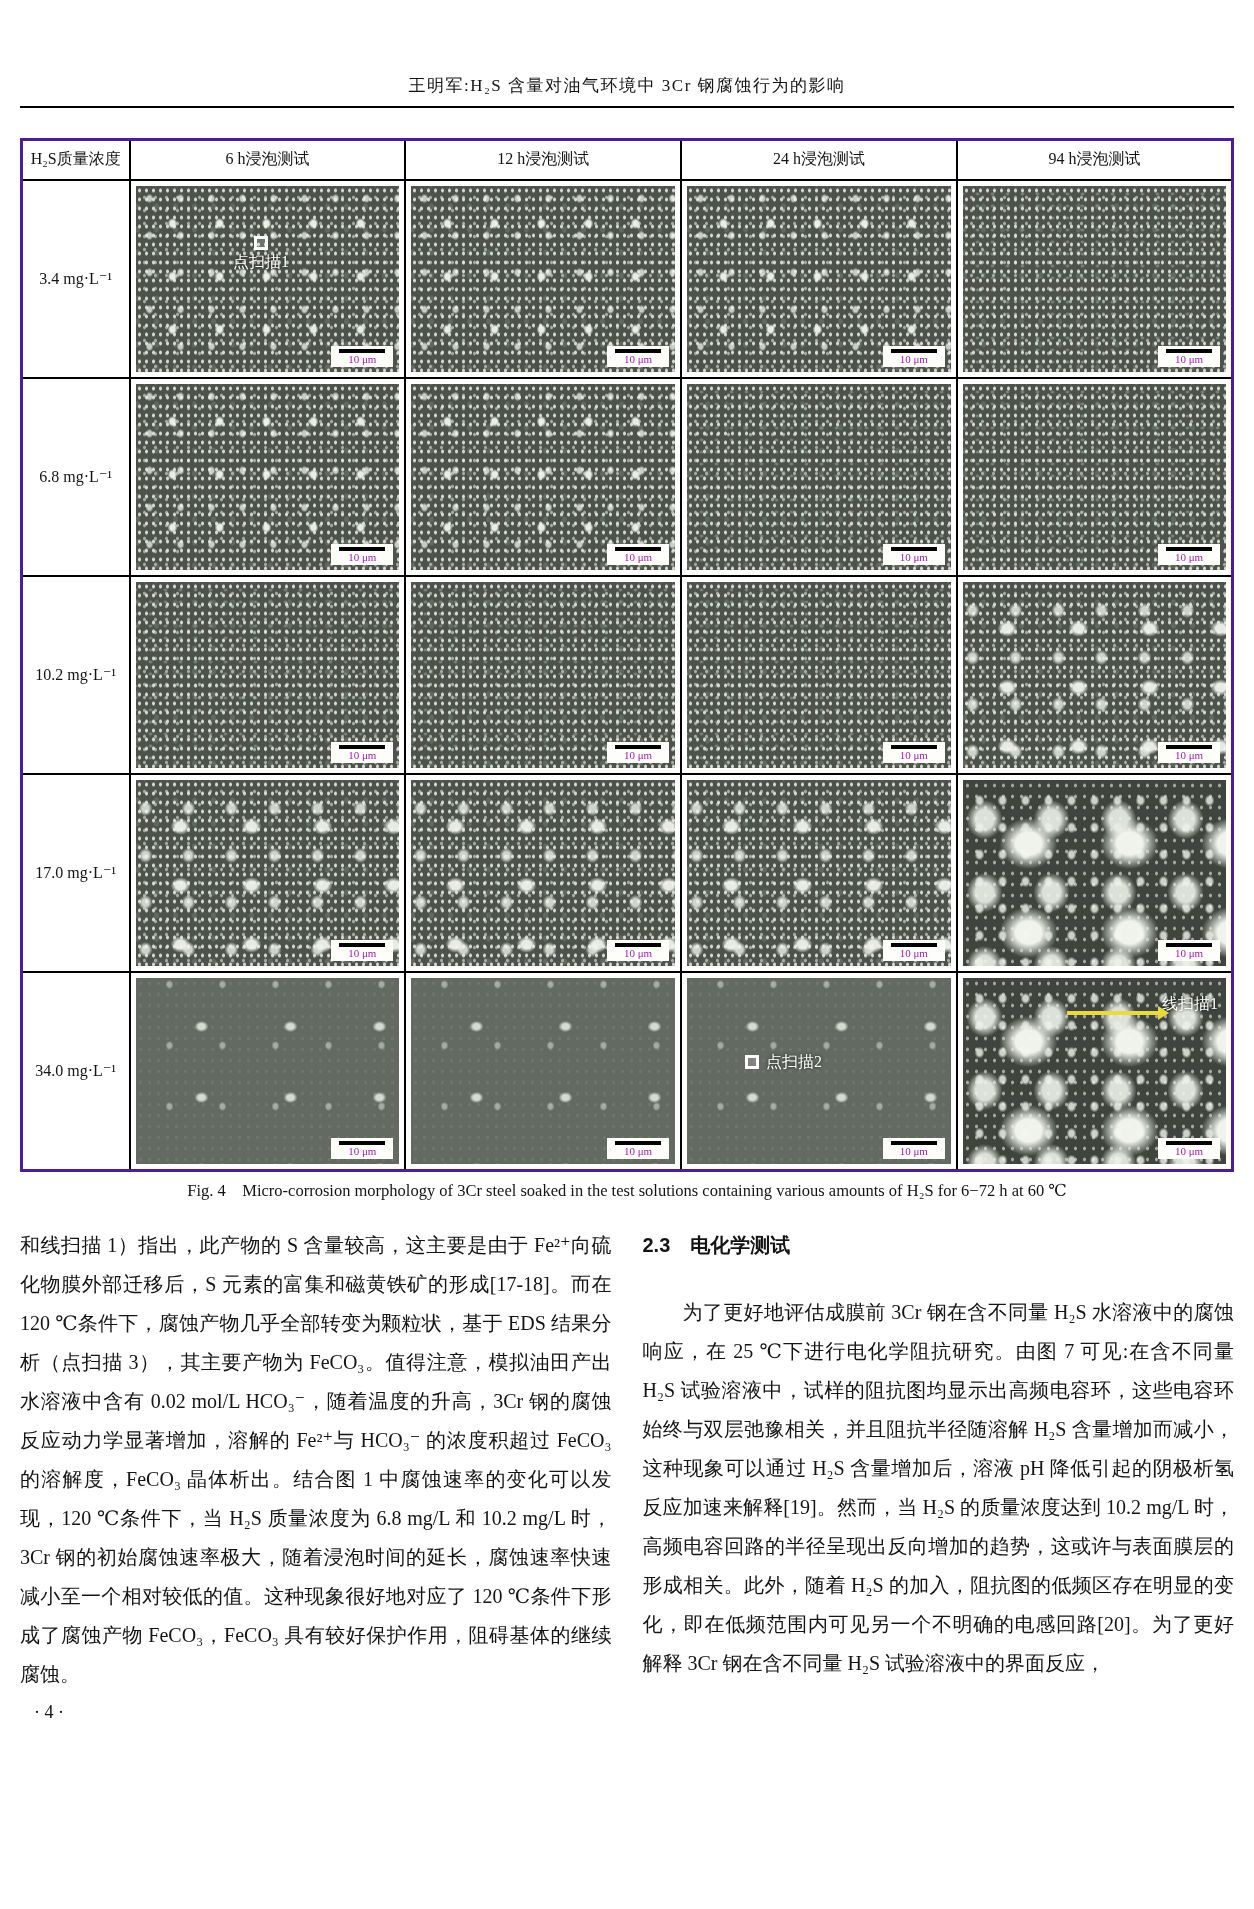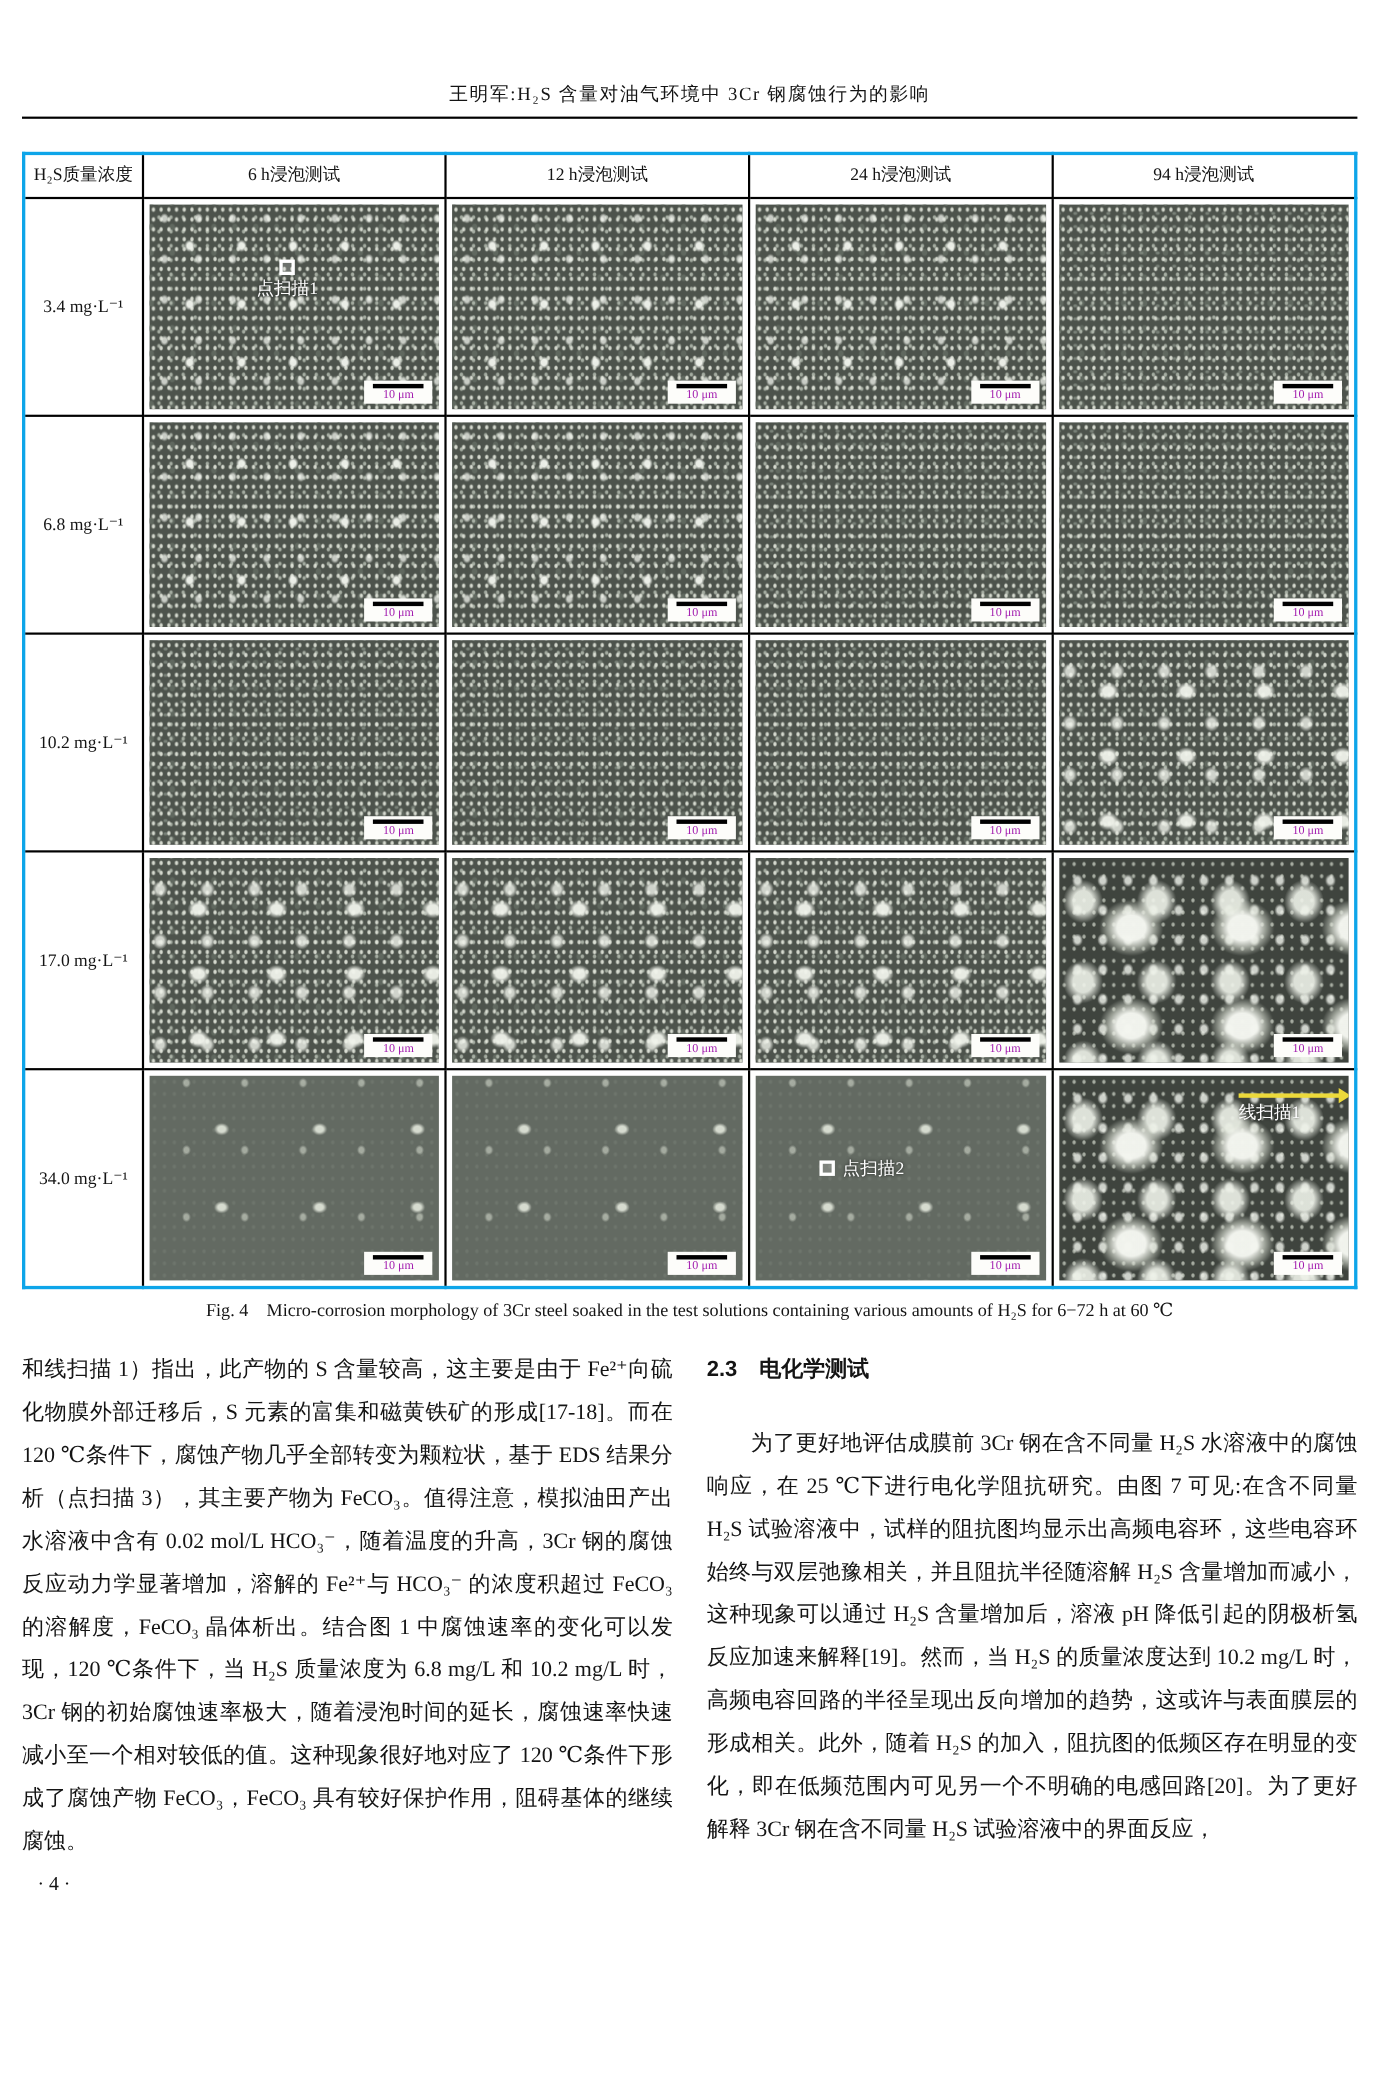--- a/index.html
+++ b/index.html
@@ -21,21 +21,21 @@
     letter-spacing: 1.5px;
   }
   .head-rule { border-top: 2px solid #000; margin-top: 9px; }
 
   
   table.fig-table {
     width: 1214px;
     margin-top: 30px;
     border-collapse: collapse;
     table-layout: fixed;
-    border: 3px solid #0ea5e9;
+    border: 3px solid #4c1d95;
   }
   table.fig-table th, table.fig-table td { border: 2px solid #000; }
   col.c-label { width: 108px; }
   thead th {
     height: 40px;
     font-weight: normal;
     font-size: 16px;
     text-align: center;
     vertical-align: middle;
   }
@@ -117,21 +117,21 @@
     color: #fff;
     font-size: 16px;
     display: flex; align-items: center; gap: 7px;
     text-shadow: 0 0 3px rgba(0,0,0,0.8);
   }
   .annot-col { flex-direction: column; gap: 2px; }
   .annot-sq {
     display: block; width: 14px; height: 14px;
     border: 3px solid #fff; background: rgba(255,255,255,0.18);
   }
-  .annot-line { flex-direction: column; align-items: flex-start; gap: 3px; }
+  .annot-line { flex-direction: row; align-items: flex-end; gap: 3px; }
   .annot-arrow { display: block; width: 92px; height: 4px; background: #ecd93b; position: relative; }
   .annot-arrow::after {
     content: ""; position: absolute; right: -10px; top: -5px;
     border-left: 11px solid #ecd93b;
     border-top: 7px solid transparent; border-bottom: 7px solid transparent;
   }
 
   
   .cap-zh {
     margin-top: 16px; text-align: center; font-weight: bold; font-size: 17px;

